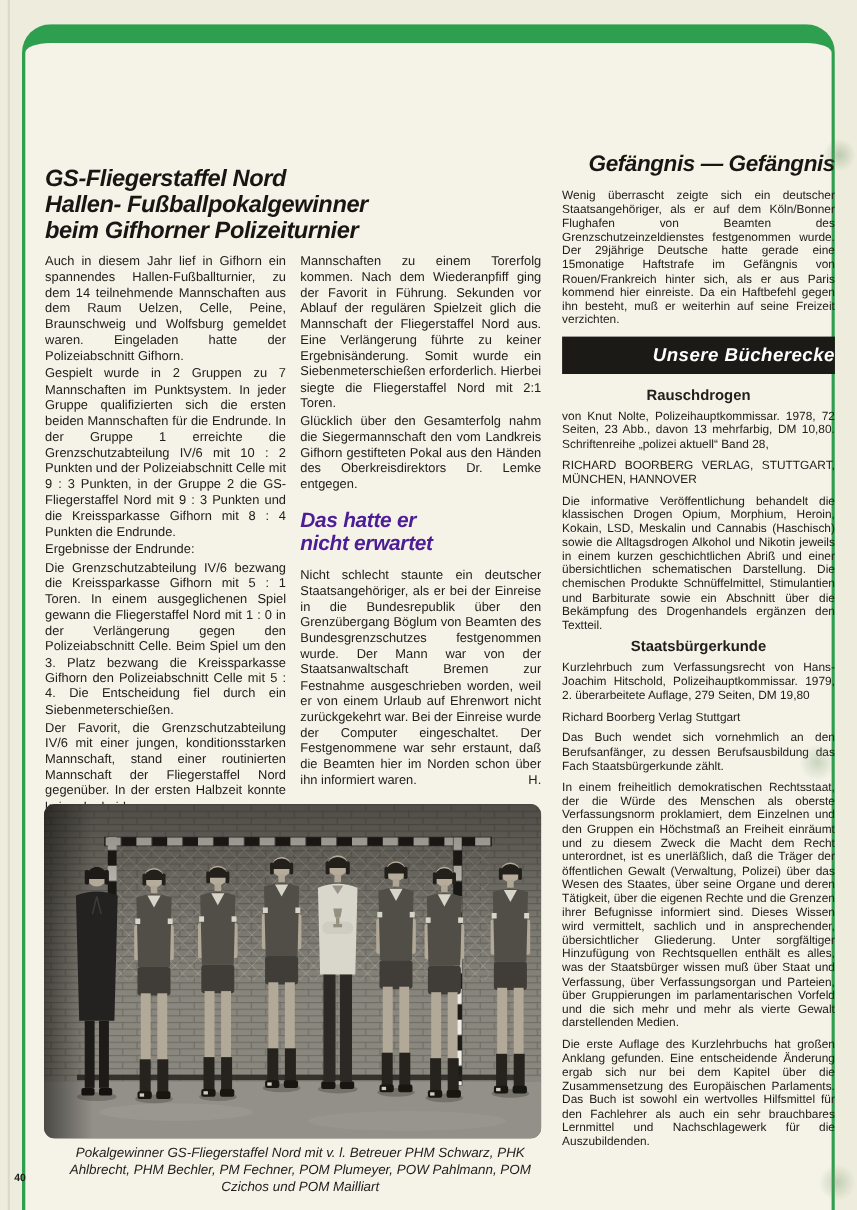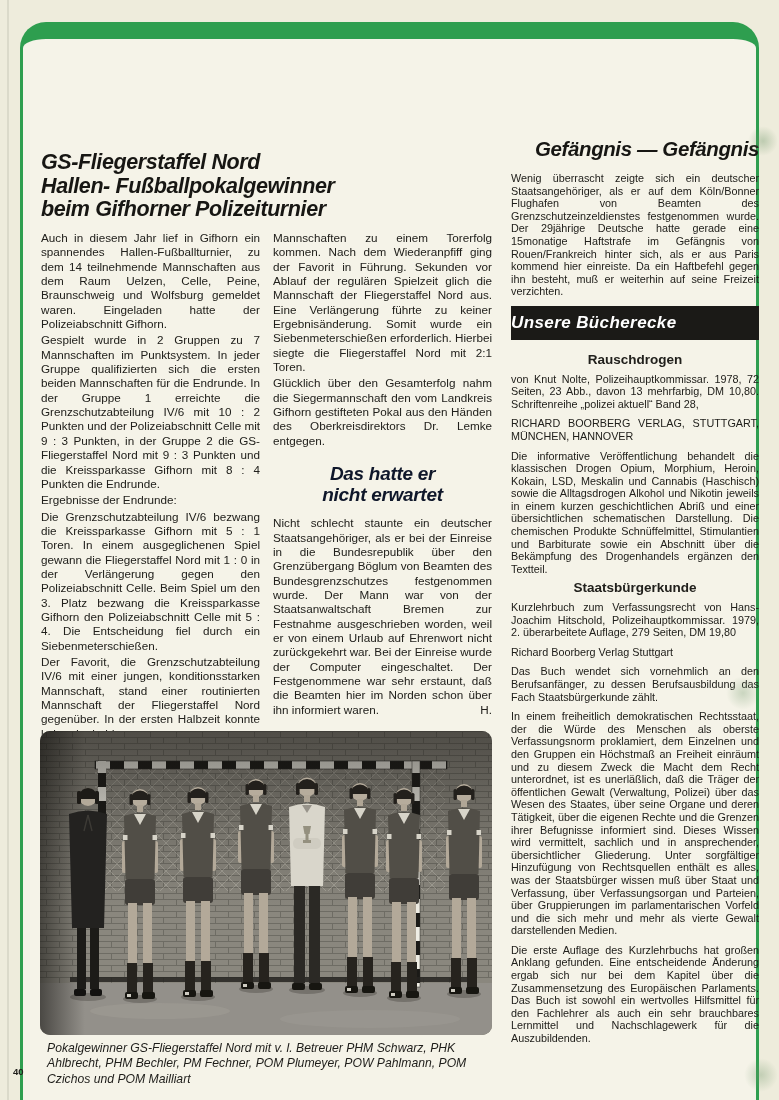--- a/index.html
+++ b/index.html
@@ -30,46 +30,46 @@
   }
   .headline span{display:block;}
 
   .col{position:absolute;width:219px;font-size:11.7px;line-height:14.35px;text-align:justify;hyphens:auto;}
   .col p{margin:0 0 2px;}
   .col1{left:41px;top:231px;}
   .col2{left:273px;top:231px;}
 
   .subhead{
     font-size:19px;line-height:20.5px;font-weight:bold;font-style:italic;
-    letter-spacing:-0.3px;margin:16px 0 11px;text-align:center;color:#0f172a;
+    letter-spacing:-0.3px;margin:16px 0 11px;text-align:left;color:#4c1d95;
   }
   .subhead span{display:block;}
   .sig{float:right;}
 
   .colr{position:absolute;left:511px;top:138px;width:248px;font-size:10.8px;line-height:12.6px;text-align:justify;hyphens:auto;}
   .colr p{margin:0 0 7px;}
   .rtitle{
     font-size:20.5px;line-height:22px;font-weight:bold;font-style:italic;
     letter-spacing:-0.4px;margin:0 0 12px;text-align:right;color:#171613;
   }
   .banner{
     height:34px;margin:8px 0 14px;background:#1b1a17;color:#ffffff;
-    display:flex;align-items:center;justify-content:flex-start;
+    display:flex;align-items:center;justify-content:flex-end;
     font-weight:bold;font-style:italic;font-size:17px;letter-spacing:0.4px;
   }
   .booktitle{font-size:13.5px;font-weight:bold;margin:6px 0 6px;text-align:center;}
   .pub{margin:0 0 8px;}
 
   .photo{
     position:absolute;left:40px;top:731px;width:452px;height:304px;
     border-radius:10px;overflow:hidden;background:#8a877e;
   }
   .caption{
     position:absolute;left:47px;top:1041px;width:452px;
-    font-style:italic;font-size:12.2px;line-height:15.4px;color:#1e1d1a;text-align:left;
+    font-style:italic;font-size:12.2px;line-height:15.4px;color:#1e1d1a;text-align:center;
   }
   .pagenum{position:absolute;left:13px;top:1066px;font-size:9.5px;font-weight:bold;text-align:right;}
 </style>
 </head>
 <body>
 
 <div class="page">
   <div class="frame"></div>
   <div class="scan-edge"></div>
 

